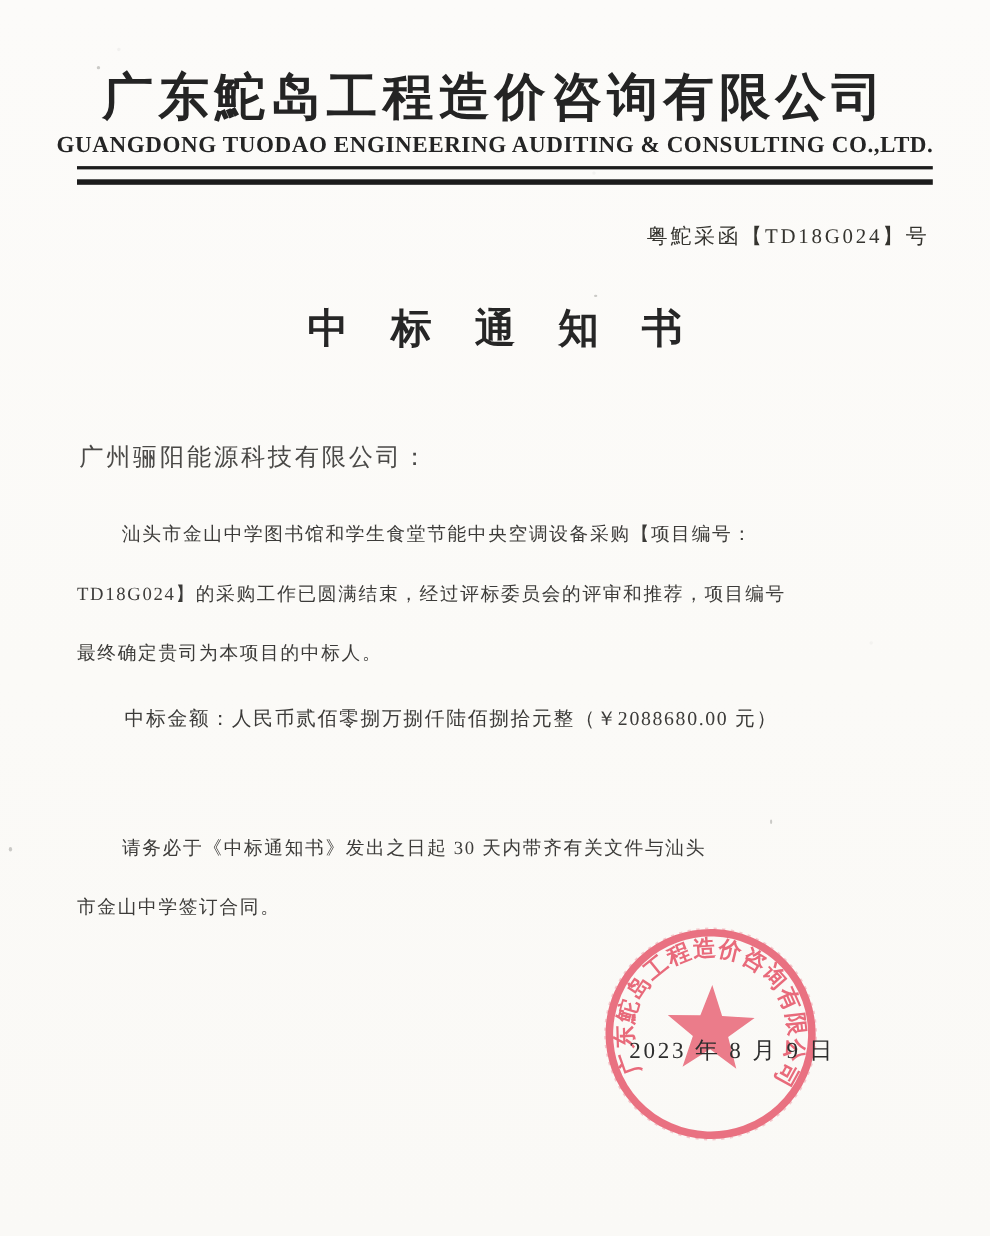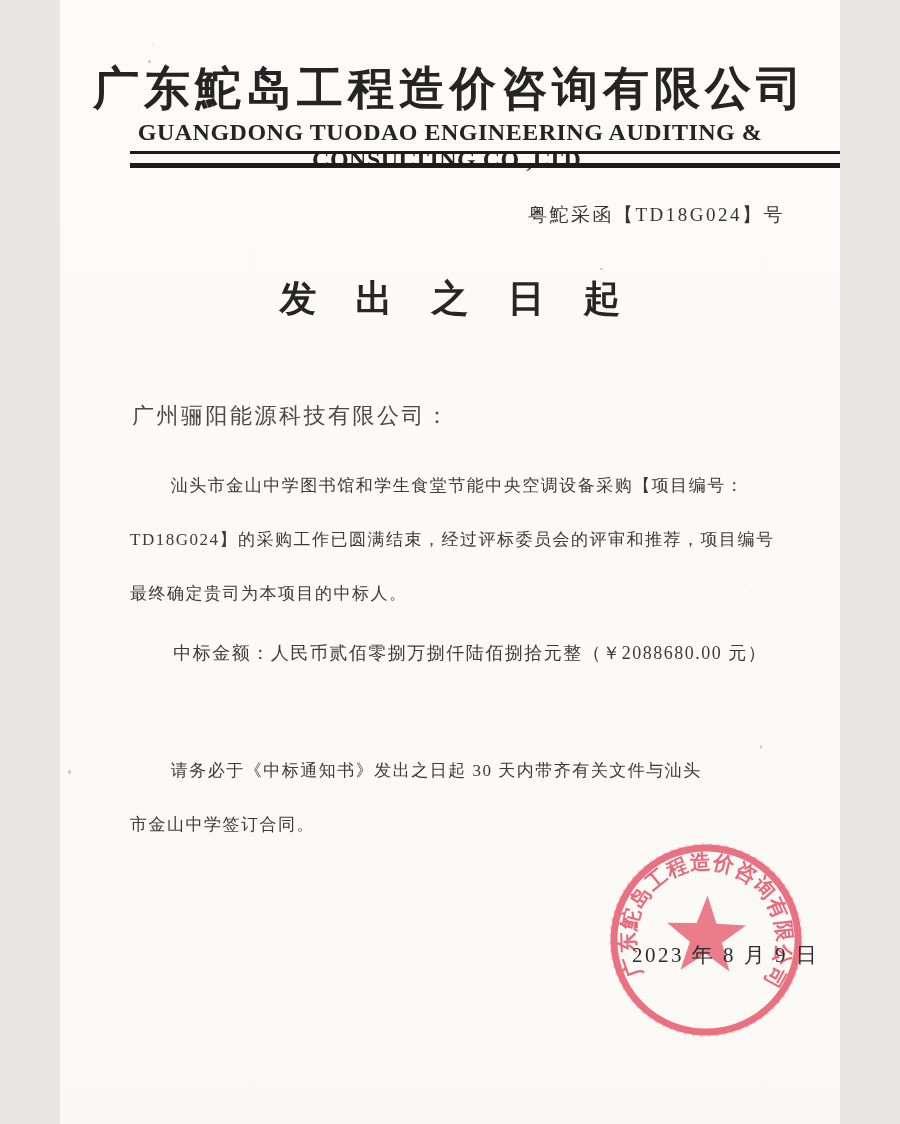--- a/index.html
+++ b/index.html
@@ -3,21 +3,21 @@
 <meta charset="utf-8">
 <style>
   html, body {
     margin: 0;
     padding: 0;
     background: #e9e7e4;
     font-family: "Liberation Serif", "DejaVu Serif", serif;
   }
   .page {
     position: relative;
-    width: 780px;
+    width: 900px;
     height: 1124px;
     margin: 0 auto;
     background:
       radial-gradient(circle at 12% 4%, rgba(120,120,120,0.08) 0 1px, transparent 2px),
       radial-gradient(circle at 60% 14%, rgba(120,120,120,0.07) 0 1px, transparent 2px),
       radial-gradient(circle at 88% 52%, rgba(120,120,120,0.06) 0 1px, transparent 2px),
       linear-gradient(180deg, #fcfbf9 0%, #fbfaf7 55%, #faf9f6 100%);
     color: #3c3b39;
     overflow: hidden;
   }
@@ -32,21 +32,21 @@
     letter-spacing: 5px;
     color: #242424;
     margin: 0;
   }
   .company-en {
     position: absolute;
     top: 119px;
     left: 0;
     width: 100%;
     text-align: center;
-    font-size: 24px;
+    font-size: 21px;
     font-weight: 700;
     letter-spacing: 0.5px;
     color: #242424;
   }
   .rule {
     position: absolute;
     left: 70px;
     width: 778px;
     background: #1c1c1c;
   }
@@ -136,21 +136,21 @@
 <div class="page">
 
   <h1 class="company-cn">广东鮀岛工程造价咨询有限公司</h1>
   <div class="company-en">GUANGDONG TUODAO ENGINEERING AUDITING &amp; CONSULTING CO.,LTD.</div>
 
   <div class="rule rule-thin"></div>
   <div class="rule rule-thick"></div>
 
   <div class="reference">粤鮀采函【TD18G024】号</div>
 
-  <h2 class="doc-title">发出之日起</h2>
+  <h2 class="doc-title">中标通知书</h2>
 
   <div class="salutation">广州骊阳能源科技有限公司：</div>
 
   <div class="body-block para1">
     <div class="indent">汕头市金山中学图书馆和学生食堂节能中央空调设备采购【项目编号：</div>
     <div>TD18G024】的采购工作已圆满结束，经过评标委员会的评审和推荐，项目编号</div>
     <div>最终确定贵司为本项目的中标人。</div>
   </div>
 
   <div class="amount-line">中标金额：人民币贰佰零捌万捌仟陆佰捌拾元整（￥2088680.00 元）</div>

